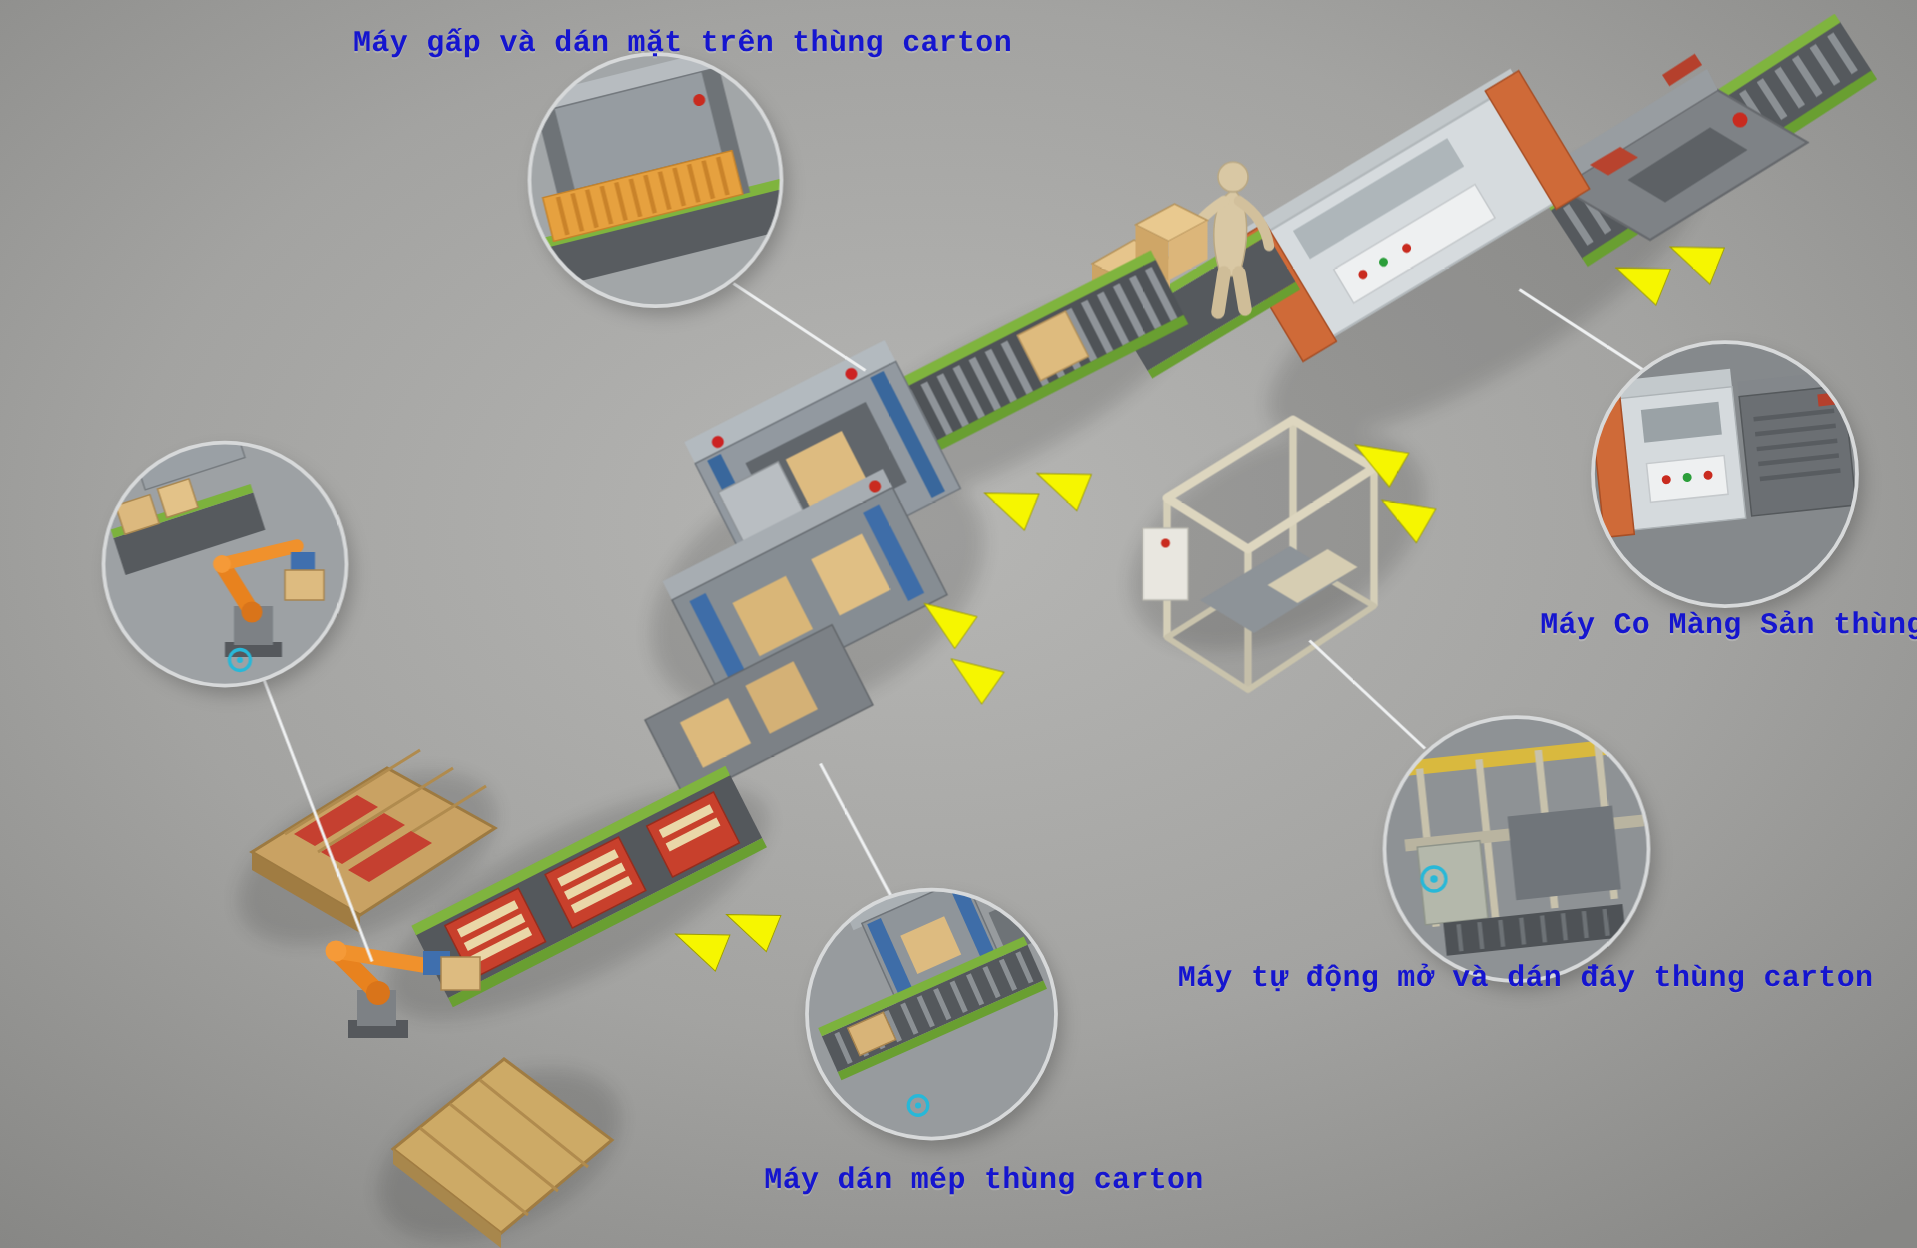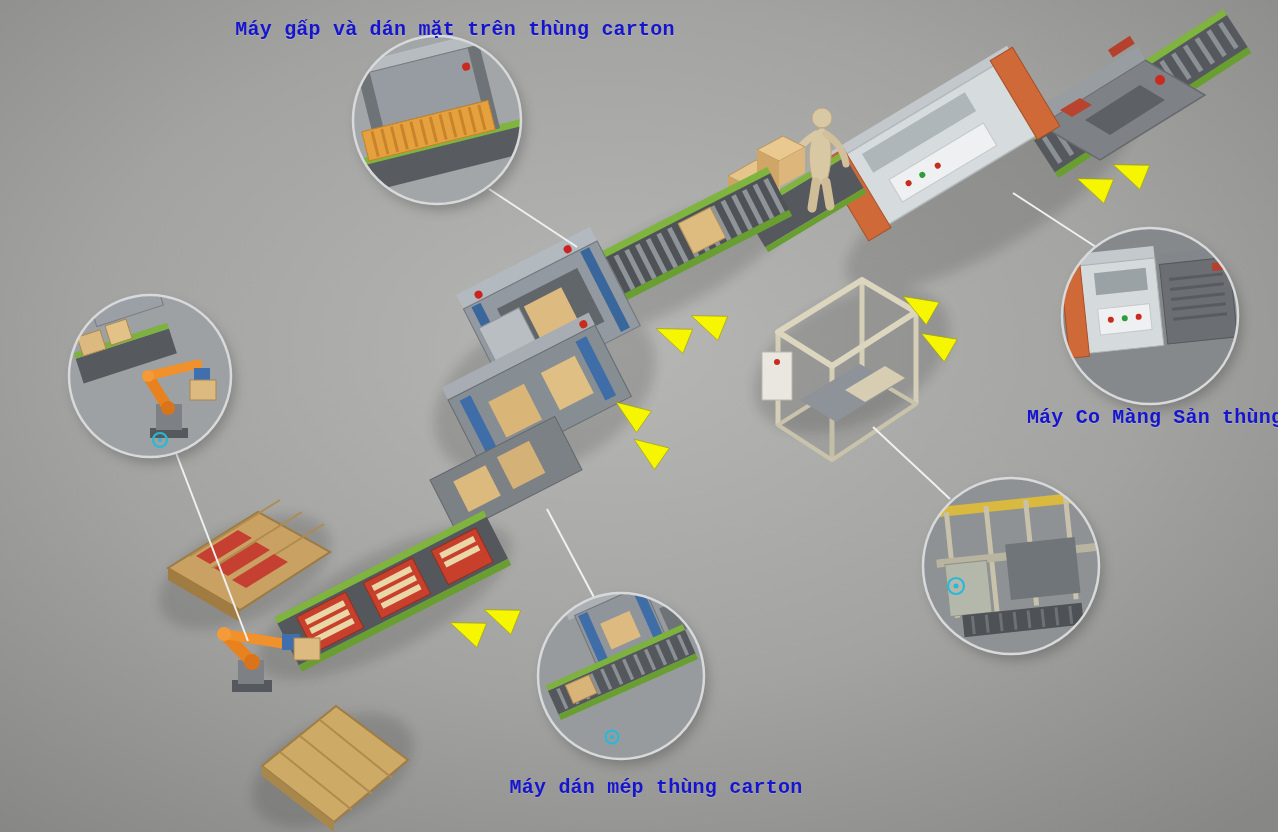--- a/index.html
+++ b/index.html
@@ -347,15 +347,16 @@
         <circle class="logo-ring" cx="612" cy="737" r="6.5"></circle>
         <circle class="logo-dot" cx="612" cy="737" r="2"></circle>
       </g>
     </g>
     <circle class="callout-ring" cx="621" cy="676" r="83"></circle>
   </g>
 </svg>
 
   <div class="label" style="left:455px;top:18px">Máy gấp và dán mặt trên thùng carton</div>
   <div class="label" style="left:1155px;top:406px">Máy Co Màng Sản thùng</div>
+  <div class="label" style="left:1017px;top:641px">Máy tự động mở và dán đáy thùng carton</div>
   <div class="label" style="left:656px;top:776px">Máy dán mép thùng carton</div>
 
 </div>
 
 </body></html>

